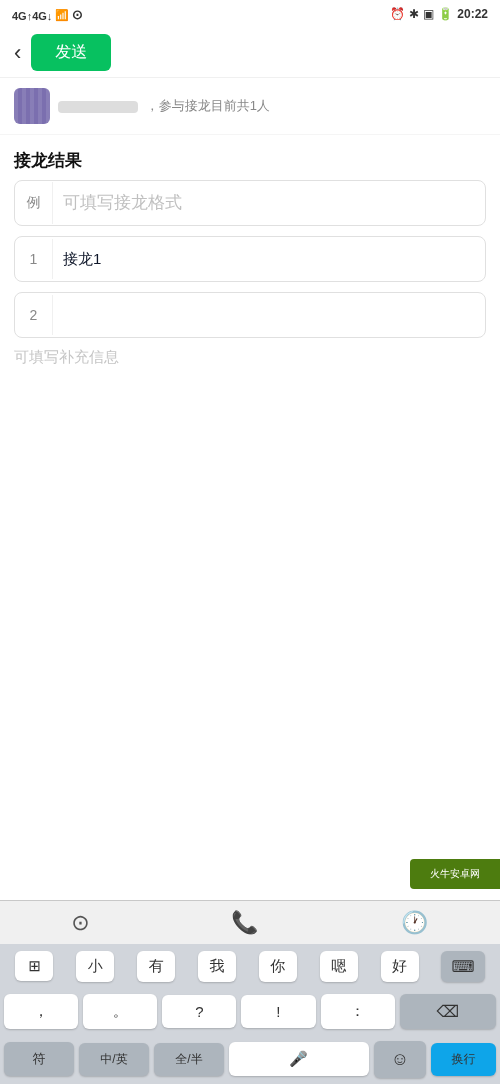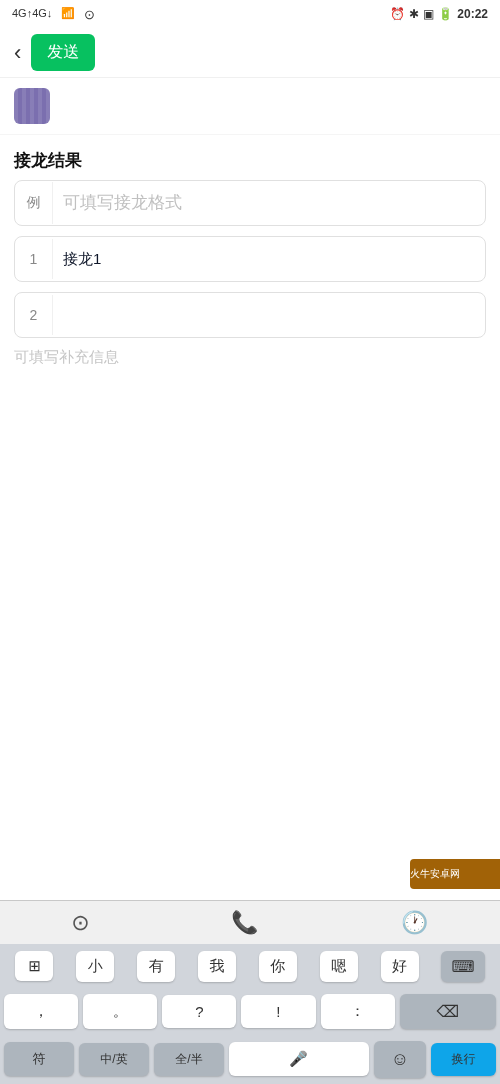--- a/index.html
+++ b/index.html
@@ -18,21 +18,21 @@
     .status-bar {
       background: #fff;
       height: 28px;
       display: flex;
       align-items: center;
       justify-content: space-between;
       padding: 4px 12px;
       font-size: 12px;
       color: #333;
     }
-    .status-left { display: flex; align-items: flex-start; gap: 9px; font-size: 11px; font-weight: 400; }
+    .status-left { display: flex; align-items: flex-end; gap: 3px; font-size: 11px; font-weight: 700; }
     .status-right { display: flex; align-items: center; gap: 4px; font-size: 12px; }
 
     
     .header {
       background: #fff;
       height: 50px;
       display: flex;
       align-items: center;
       padding: 0 14px;
       border-bottom: 1px solid #f0f0f0;
@@ -47,21 +47,21 @@
       font-size: 20px;
       font-weight: 600;
       color: #111;
       flex: 1;
     }
     .header-send-btn {
       background: #07c160;
       color: #fff;
       border: none;
       border-radius: 6px;
-      padding: 8px 16px;
+      padding: 8px 24px;
       font-size: 16px;
       font-weight: 500;
       cursor: pointer;
     }
 
     
     .notification-bar {
       display: flex;
       align-items: center;
       padding: 10px 14px;
@@ -312,24 +312,24 @@
       text-align: center;
     }
 
     
     .watermark {
       position: fixed;
       bottom: 195px;
       right: 0;
       width: 90px;
       height: 30px;
-      background: #a16207;
-      display: flex;
-      align-items: center;
-      justify-content: flex-start;
+      background: #4d7c0f;
+      display: flex;
+      align-items: center;
+      justify-content: center;
       z-index: 100;
       border-radius: 4px 0 0 4px;
     }
     .watermark-text {
       color: #fff;
       font-size: 10px;
     }
 
     .content-area {
       padding-bottom: 240px;
@@ -355,20 +355,24 @@
 
 <div class="header">
   <span class="header-back">‹</span>
   <button class="header-send-btn">发送</button>
 </div>
 
 <div class="content-area">
 
   <div class="notification-bar">
     <div class="avatar-placeholder"></div>
+    <div class="notif-text">
+      <span class="notif-blur"></span>
+      <span>，参与接龙目前共1人</span>
+    </div>
   </div>
 
   <div class="section-title">接龙结果</div>
 
   <div class="form-area">
 
     <div class="form-row">
       <div class="row-label">例</div>
       <input class="row-input" type="text" placeholder="可填写接龙格式" style="">
     </div>

